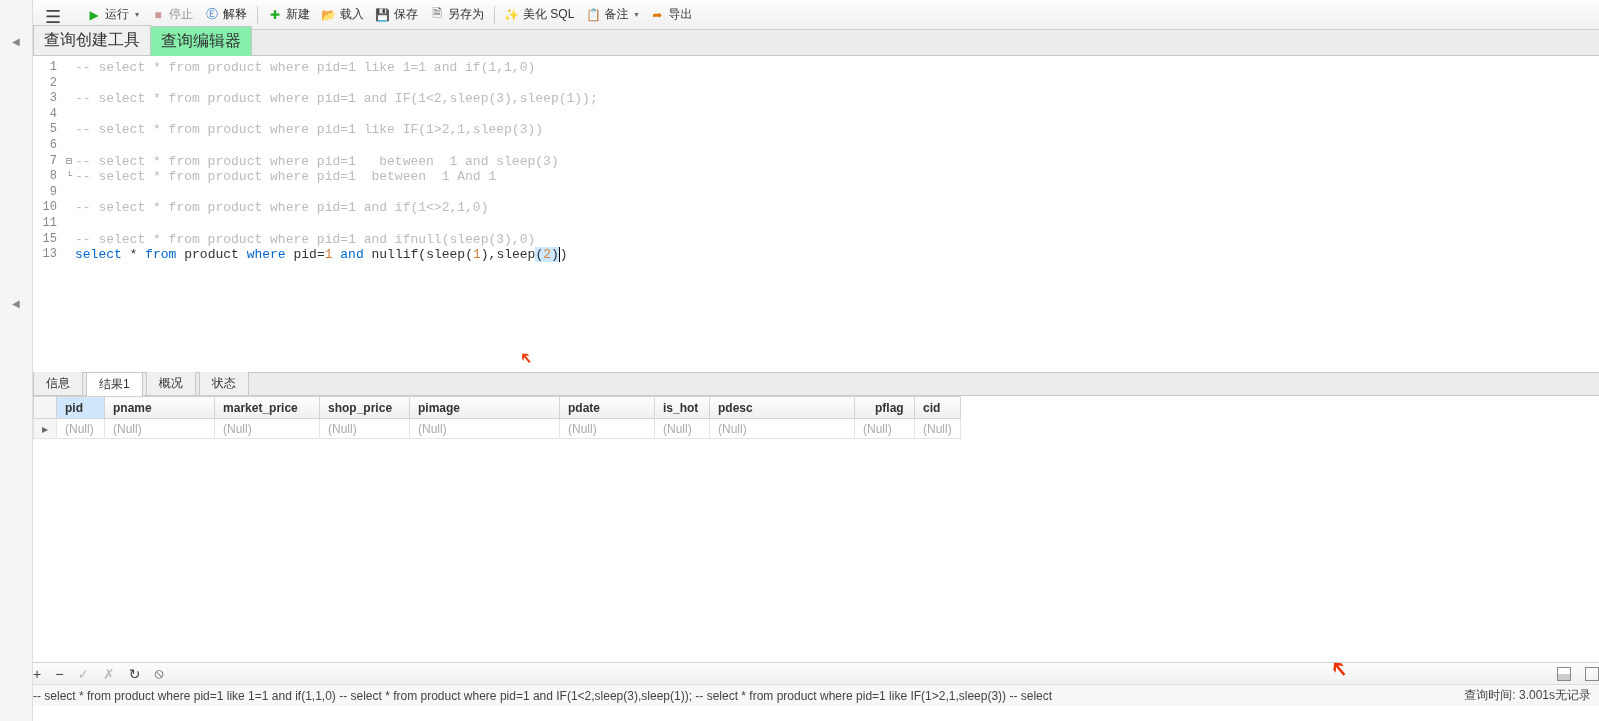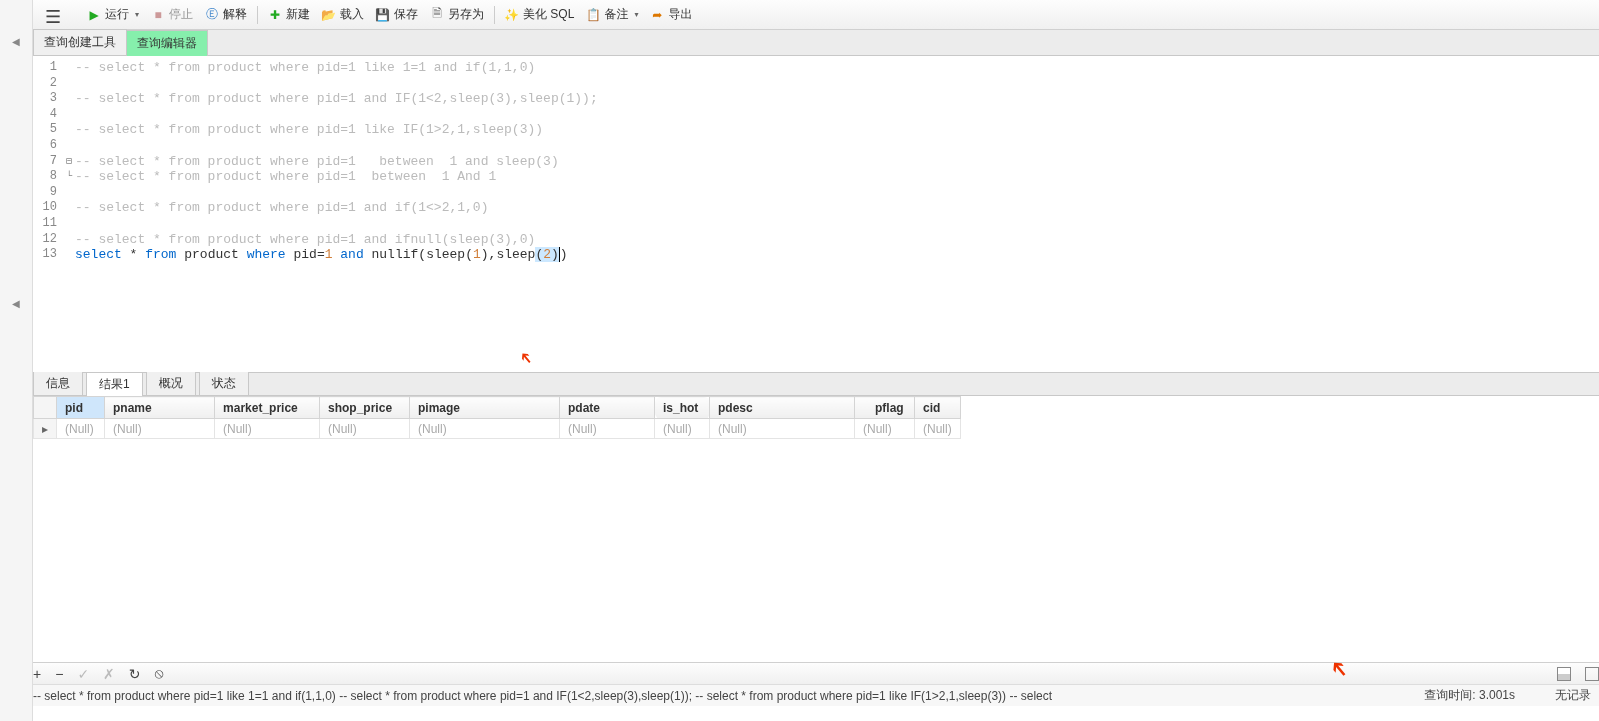--- a/index.html
+++ b/index.html
@@ -7,21 +7,21 @@
 .toolbar { height:30px; background:linear-gradient(#fdfdfd,#f0f0f0); border-bottom:1px solid #d0d0d0; display:flex; align-items:center; padding-left:33px; }
 .tb-btn { display:flex; align-items:center; padding:0 6px; height:24px; cursor:pointer; gap:4px; }
 .tb-sep { width:1px; height:18px; background:#ccc; margin:0 4px; }
 .tb-ico { width:14px; height:14px; display:inline-flex; align-items:center; justify-content:center; }
 .drop-arrow { font-size:8px; color:#666; margin-left:2px; }
 .left-gutter { position:absolute; left:0; top:0; width:33px; height:100%; background:#f5f5f5; border-right:1px solid #ddd; z-index:1; }
 .hamburger { position:absolute; left:45px; top:6px; font-size:18px; color:#444; cursor:pointer; z-index:3; }
 .pin-icon { position:absolute; left:12px; top:36px; font-size:10px; color:#888; z-index:2; }
 .pin-icon2 { position:absolute; left:12px; top:298px; font-size:10px; color:#888; z-index:2; }
 .tabs-row { height:26px; background:#ececec; border-bottom:1px solid #c8c8c8; display:flex; align-items:flex-end; padding-left:33px; }
-.tab { padding:4px 10px; background:#f0f0f0; border:1px solid #c8c8c8; border-bottom:none; margin-right:-1px; cursor:pointer; font-size:12px; }
+.tab { padding:4px 10px; background:#f0f0f0; border:1px solid #c8c8c8; border-bottom:none; margin-right:-1px; cursor:pointer; font-size:16px; }
 .tab.active { background:#86efac; position:relative; top:1px; }
 .editor { position:relative; height:316px; background:#fff; font-family:Consolas,"Courier New",monospace; font-size:13px; overflow:hidden; padding-left:33px; }
 .gutter { position:absolute; left:33px; top:4px; width:30px; text-align:right; color:#888; background:#fff; }
 .gutter div { height:15.6px; line-height:15.6px; padding-right:6px; font-size:12px; }
 .fold-col { position:absolute; left:63px; top:4px; width:12px; }
 .fold-col div { height:15.6px; line-height:15.6px; font-size:10px; color:#888; text-align:center; }
 .code { position:absolute; left:75px; top:4px; white-space:pre; }
 .code-line { height:15.6px; line-height:15.6px; }
 .comment { color:#bbb; }
 .kw { color:#0066cc; }
@@ -37,21 +37,21 @@
 .grid-wrap { height:266px; background:#fff; overflow:auto; padding-left:33px; }
 .grid { border-collapse:collapse; font-size:12px; }
 .grid th { background:linear-gradient(#fdfdfd,#efefef); border:1px solid #d4d4d4; padding:3px 8px; text-align:left; font-weight:bold; color:#333; height:22px; }
 .grid th.sel { background:#cfe6fb; }
 .grid td { border:1px solid #e4e4e4; padding:2px 8px; color:#aaa; height:20px; }
 .grid .rowhdr { width:14px; background:#f5f5f5; text-align:center; color:#666; }
 .bottom-toolbar { height:22px; background:linear-gradient(#fdfdfd,#f0f0f0); border-top:1px solid #d0d0d0; display:flex; align-items:center; padding-left:33px; gap:14px; }
 .bt-ico { font-size:14px; color:#444; cursor:pointer; }
 .status-bar { height:22px; background:#f7f7f7; border-top:1px solid #ddd; display:flex; align-items:center; padding:0 8px 0 33px; font-size:12px; color:#444; }
 .status-left { flex:1; overflow:hidden; white-space:nowrap; text-overflow:ellipsis; }
-.status-time { margin-right:40px; }
+.status-time { }
 .status-right { display:flex; align-items:center; gap:6px; }
 .sb-ico { width:14px; height:14px; border:1px solid #888; display:inline-block; }
 </style>
 </head>
 <body>
 
 <div class="left-gutter"></div>
 <span class="pin-icon">◀</span>
 <span class="pin-icon2">◀</span>
 
@@ -115,21 +115,21 @@
       <div>2</div>
       <div>3</div>
       <div>4</div>
       <div>5</div>
       <div>6</div>
       <div>7</div>
       <div>8</div>
       <div>9</div>
       <div>10</div>
       <div>11</div>
-      <div>12</div>
+      <div>15</div>
       <div>13</div>
     </div>
   <div class="fold-col" id="foldcol">
       <div></div>
       <div></div>
       <div></div>
       <div></div>
       <div></div>
       <div></div>
       <div>⊟</div>

